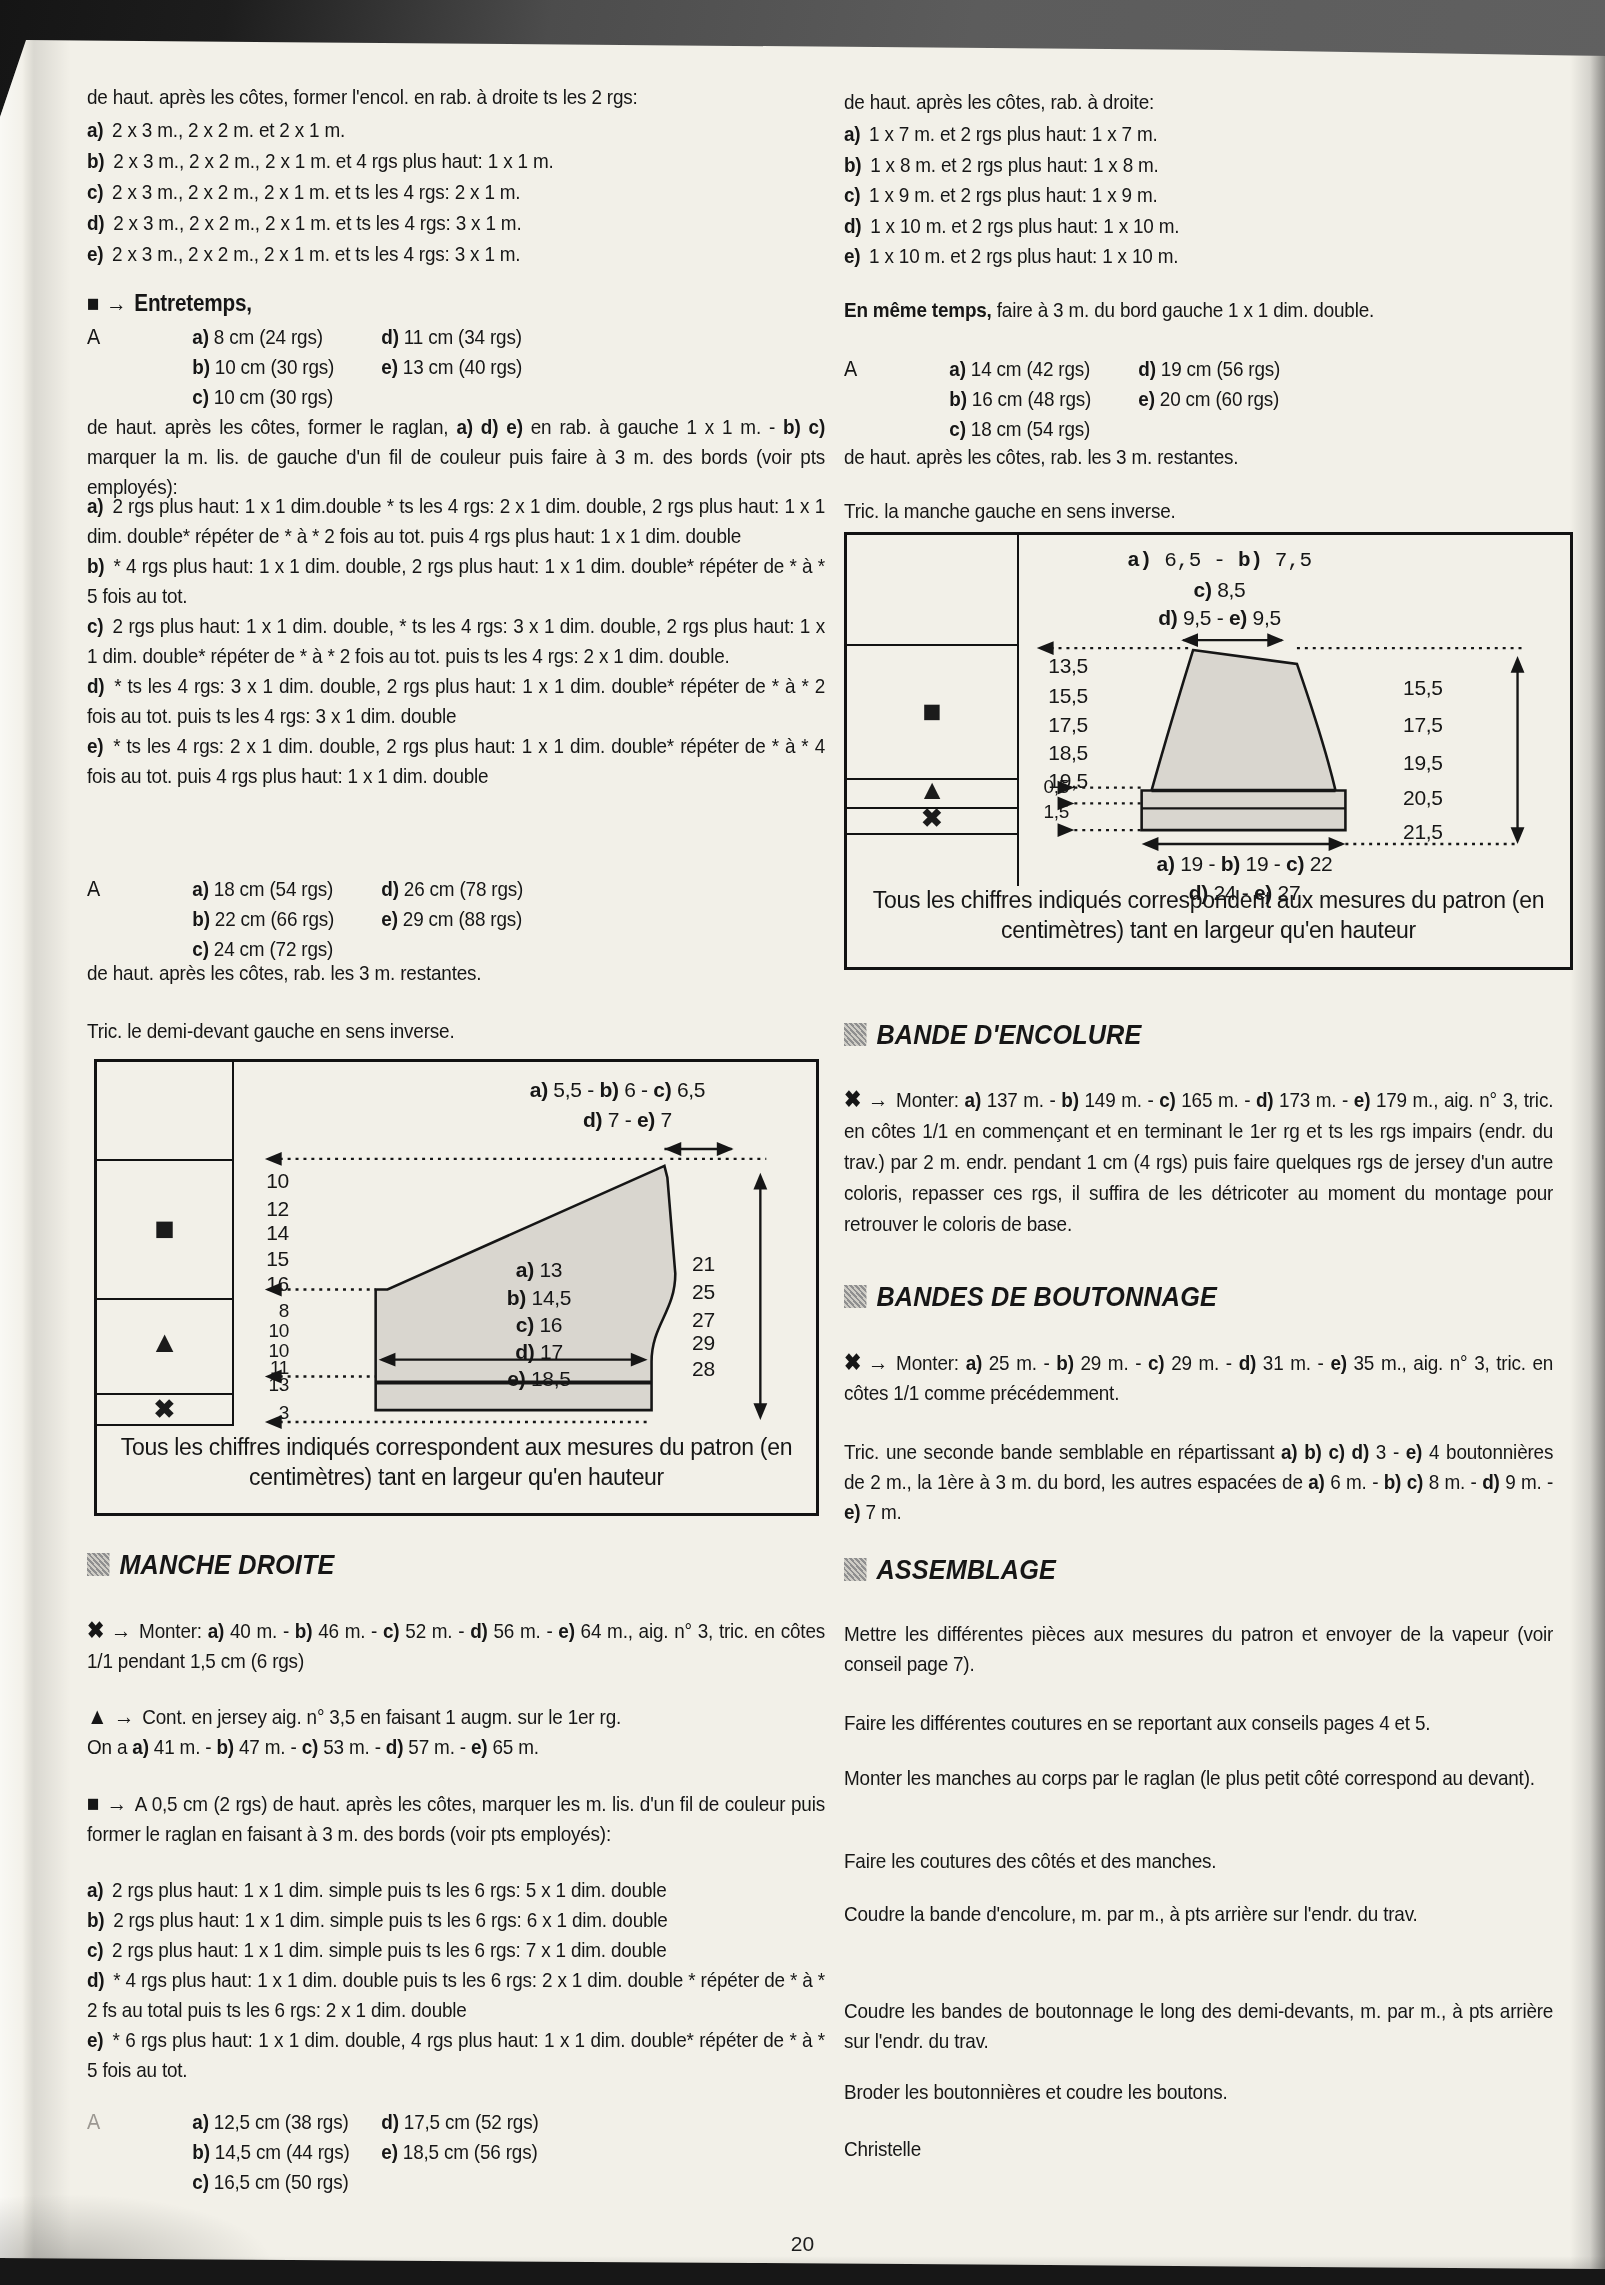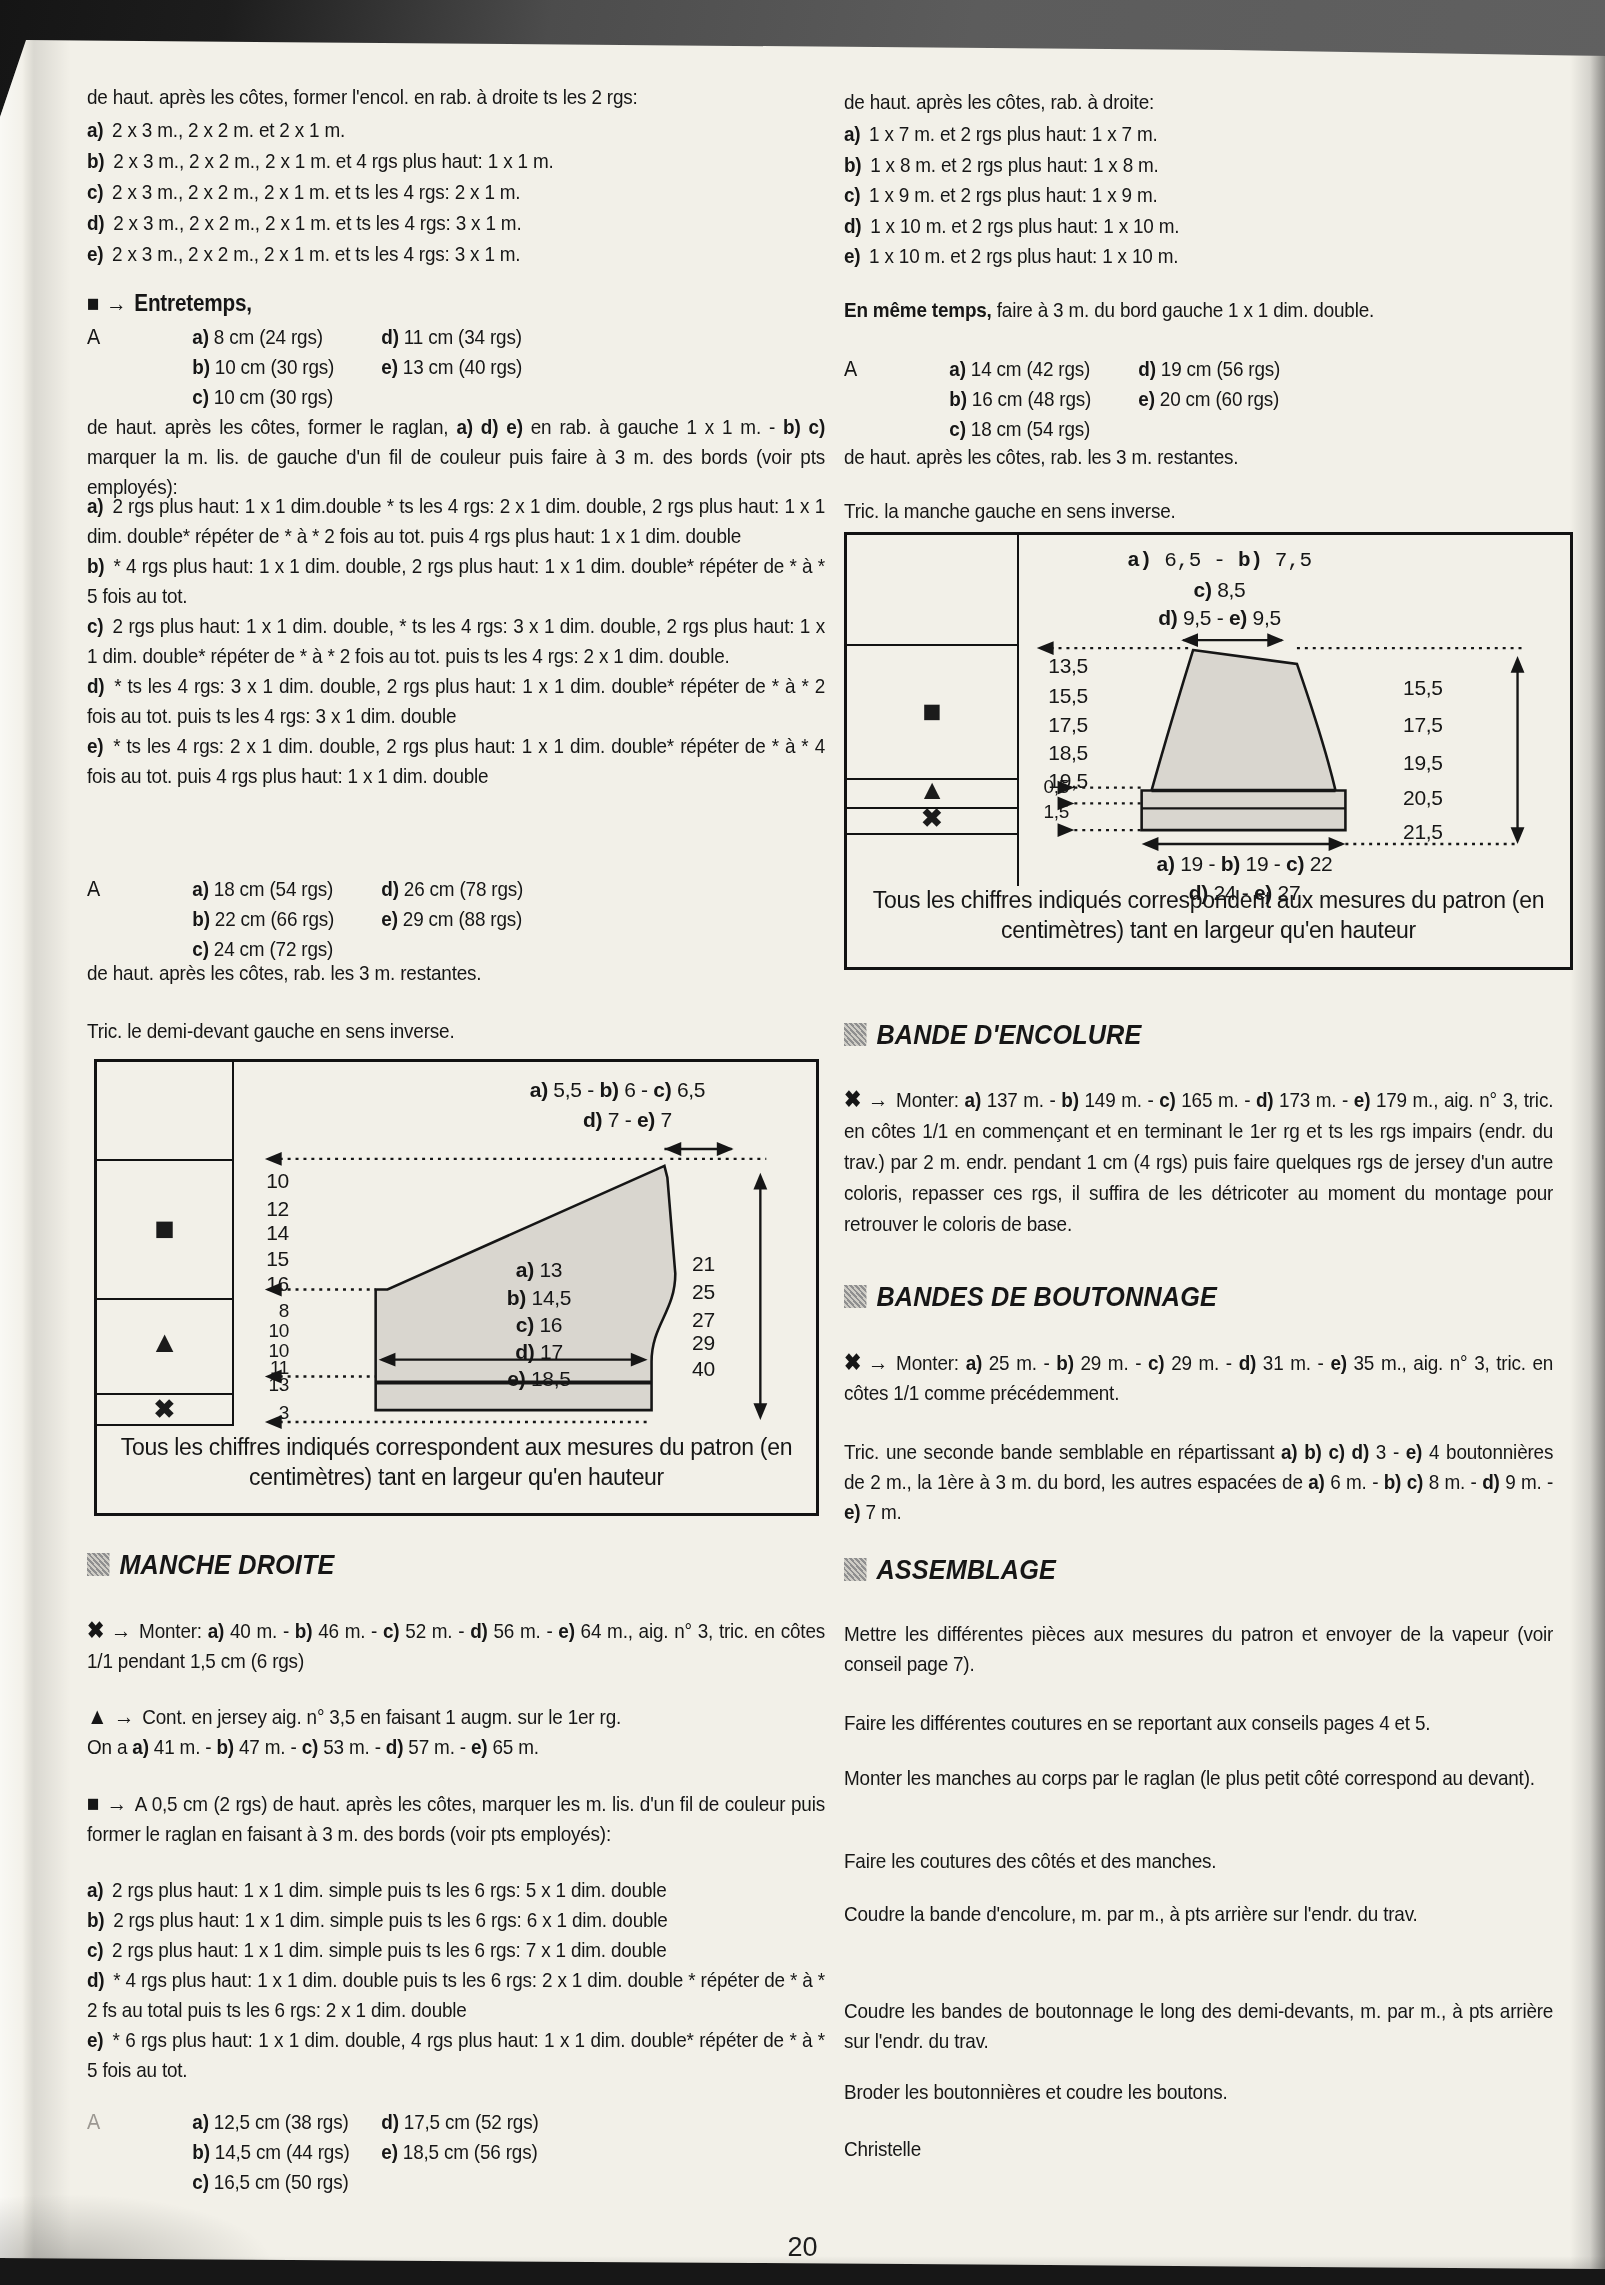--- a/index.html
+++ b/index.html
@@ -101,21 +101,21 @@
   .dlabel{position:absolute;font-size:21px;letter-spacing:-0.3px;white-space:nowrap;}
   .dlabel.ctr{text-align:center;}
   .dlabel.rt{text-align:right;}
   .dlabel.sm{font-size:19px;}
   .caption{position:absolute;left:2%;width:96%;text-align:center;font-size:23px;line-height:30px;letter-spacing:-0.3px;}
   #box-left .caption{top:370px;}
   #box-right .caption{top:350px;}
   
   .footer{position:absolute;left:65px;width:1475px;text-align:center;color:#1d1d1d;}
   #footer-q{top:2204px;font-size:22px;letter-spacing:-0.2px;}
-  #footer-n{top:2232px;font-size:27px;}
+  #footer-n{top:2232px;font-size:21px;}
   .footer{position:absolute}
 </style>
 </head>
 <body>
 
 <div class="edge-top"></div>
 <div class="edge-bottom"></div>
 
 <div class="page">
 
@@ -277,21 +277,21 @@
         <div class="dlabel rt sm" style="left: 0px; top: 340px; width: 57px;"><span>3</span></div>
         <div class="dlabel ctr" style="left: 228px; top: 196px; width: 158px;"><b>a)</b><span> 13</span></div>
         <div class="dlabel ctr" style="left: 228px; top: 224px; width: 158px;"><b>b)</b><span> 14,5</span></div>
         <div class="dlabel ctr" style="left: 228px; top: 251px; width: 158px;"><b>c)</b><span> 16</span></div>
         <div class="dlabel ctr" style="left: 228px; top: 278px; width: 158px;"><b>d)</b><span> 17</span></div>
         <div class="dlabel ctr" style="left: 228px; top: 305px; width: 158px;"><b>e)</b><span> 18,5</span></div>
         <div class="dlabel " style="left: 460px; top: 190px; width: 54px;"><span>21</span></div>
         <div class="dlabel " style="left: 460px; top: 218px; width: 54px;"><span>25</span></div>
         <div class="dlabel " style="left: 460px; top: 246px; width: 54px;"><span>27</span></div>
         <div class="dlabel " style="left: 460px; top: 269px; width: 54px;"><span>29</span></div>
-        <div class="dlabel " style="left: 460px; top: 295px; width: 54px;"><span>40</span></div>
+        <div class="dlabel " style="left: 460px; top: 295px; width: 54px;"><span>28</span></div>
       </div>
     <div class="caption">Tous les chiffres indiqués correspondent aux mesures du patron (en centimètres) tant en largeur qu'en hauteur</div>
   </div>
 
   <div class="diagbox" id="box-right">
     <div class="sidebar">
       <div class="sline sl1"></div>
       <div class="sline sl2"></div>
       <div class="sline sl3"></div>
       <div class="sline sl4"></div>

